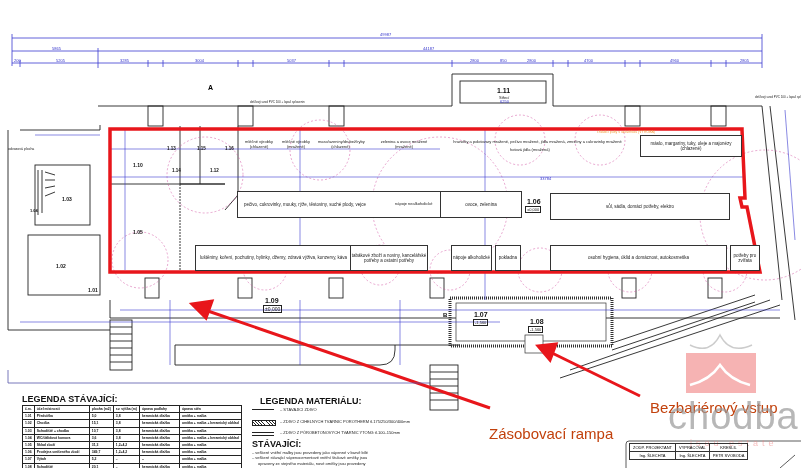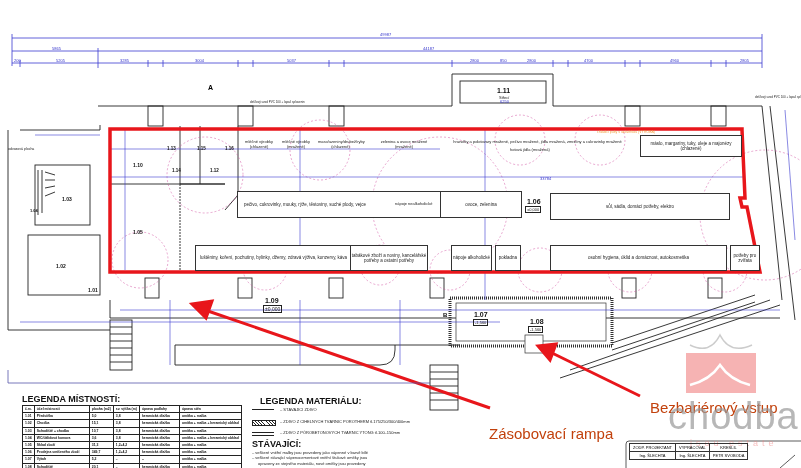--- a/index.html
+++ b/index.html
@@ -254,21 +254,21 @@
 <div class="shelf" style="left:730px;top:245px;width:28px;height:24px">
     <span>potřeby pro zvířata</span>
   </div>
 
 <div class="annot" style="left:489px;top:425px">Zásobovací rampa</div>
 <div class="annot" style="left:650px;top:399px">Bezbariérový vstup</div>
 
 <div class="abs" style="left:668px;top:395px;font-size:38px;color:#999;opacity:0.7;letter-spacing:1px">chodba</div>
 <div class="abs" style="left:690px;top:438px;font-size:9px;color:#f08080;opacity:0.5;letter-spacing:4px">jsou estate</div>
 
-<div class="abs legend-title" style="left:22px;top:394px">LEGENDA MÍSTNOSTÍ:</div>
+<div class="abs legend-title" style="left:22px;top:394px">LEGENDA STÁVAJÍCÍ:</div>
 <table class="legend abs" style="left:22px;top:405px">
   <tbody>
       <tr>
     <th>č.m.</th>
     <th style="width:50px">účel místnosti</th>
     <th>plocha (m2)</th>
     <th>sv. výška (m)</th>
     <th style="width:35px">úprava podlahy</th>
     <th style="width:55px">úprava stěn</th>
   </tr>

